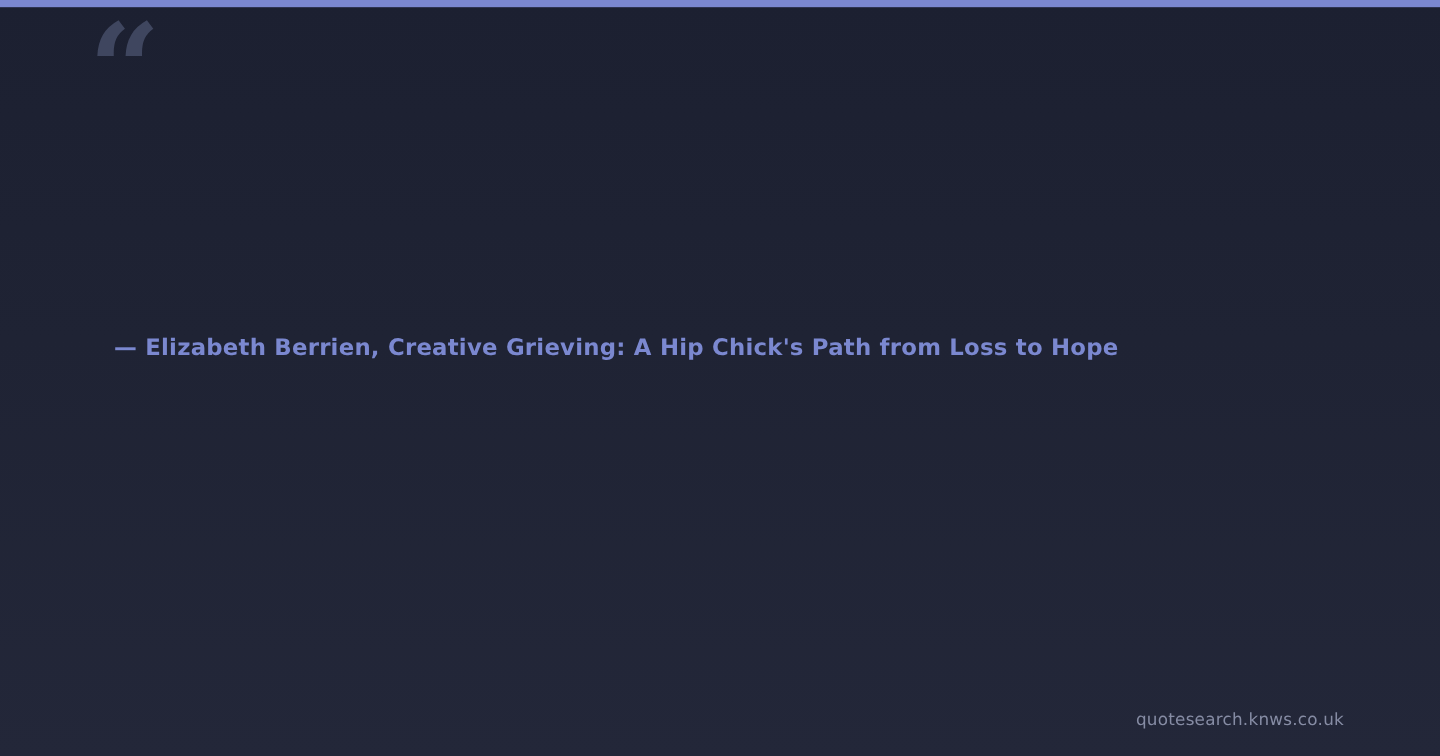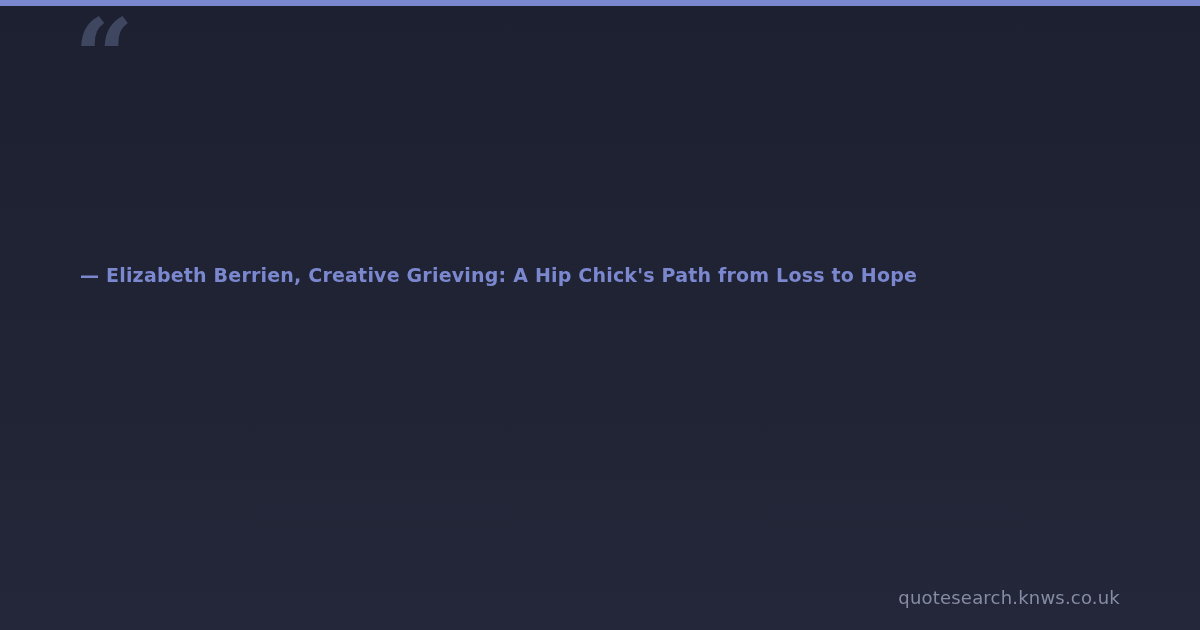--- a/index.html
+++ b/index.html
@@ -57,36 +57,36 @@
     font-family: "DejaVu Sans", "Liberation Sans", sans-serif;
     font-size: 31px;
     font-weight: 400;
     line-height: 1.28;
     color: #f2f2f7;
     letter-spacing: 0.1px;
     max-width: 1040px;
   }
 
   .attribution {
-    margin: 0;
+    margin: 15px;
     padding-top: 32px;
     font-family: "DejaVu Sans", "Liberation Sans", sans-serif;
     font-size: 19px;
     font-weight: 700;
     line-height: 1.25;
     color: #7b88d0;
     letter-spacing: 0.2px;
   }
 
   .watermark {
     position: absolute;
     right: 80px;
     bottom: 22px;
     font-family: "DejaVu Sans", "Liberation Sans", sans-serif;
-    font-size: 18px;
+    font-size: 14px;
     font-weight: 400;
     color: #868ca4;
     letter-spacing: 0.2px;
   }
 </style>
 </head>
 <body>
 
 <div class="quote-card">
 

